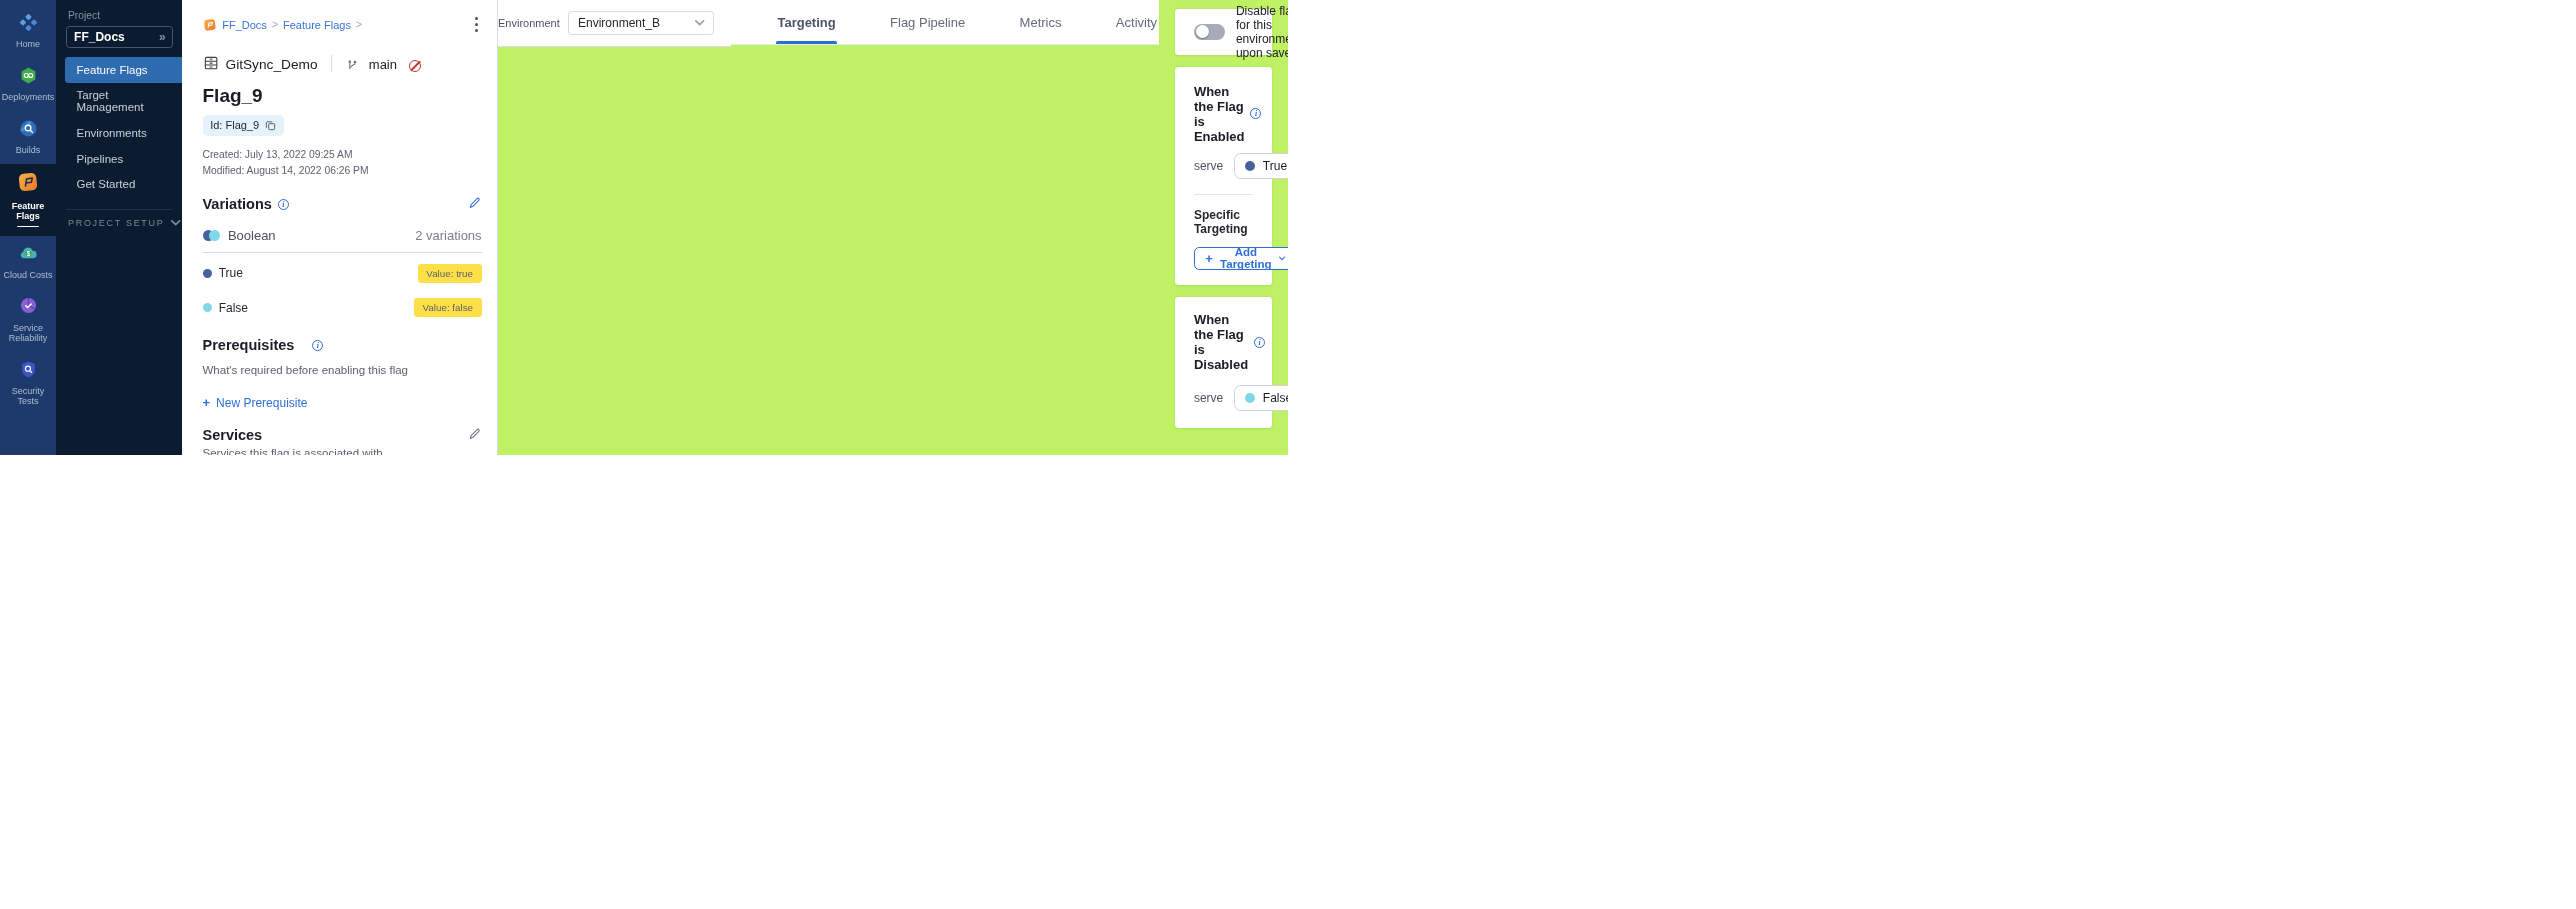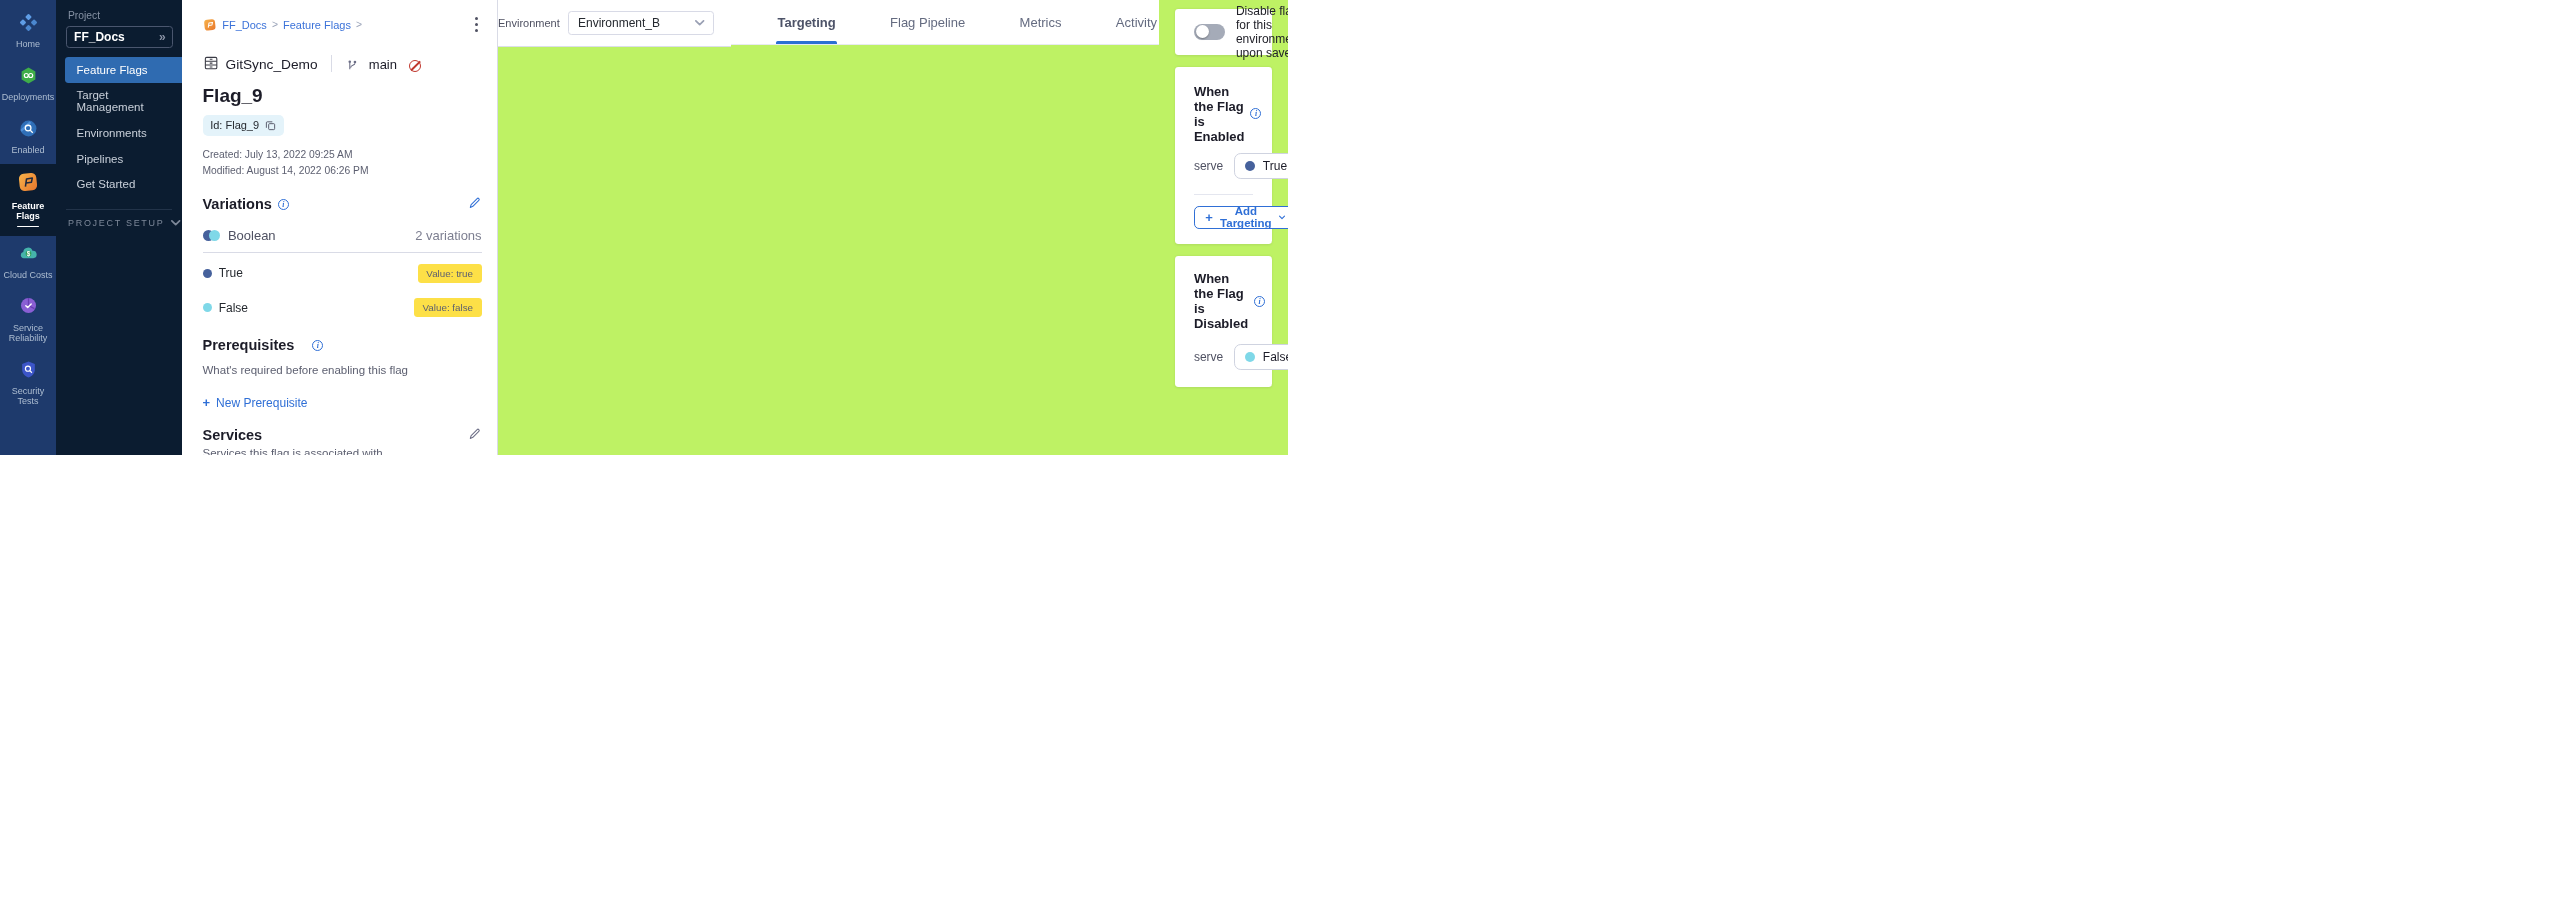--- a/index.html
+++ b/index.html
@@ -154,21 +154,21 @@
     </div>
     <div class="mod-item">
       <span>
         <svg width="19" height="19" viewBox="0 0 24 24">
             <circle cx="12" cy="12" r="10" fill="#2f6fb8"></circle>
             <path d="M2.5 15l12-11" stroke="#4d8ed8" stroke-width="3" fill="none"></path>
             <circle cx="11.5" cy="11.5" r="3.6" fill="none" stroke="#fff" stroke-width="1.6"></circle>
             <path d="M14.2 14.2l3.2 3.2" stroke="#fff" stroke-width="1.6"></path>
           </svg>
       </span>
-      <span class="mlabel">Enabled</span>
+      <span class="mlabel">Builds</span>
     </div>
     <div class="mod-item active">
       <span>
         <svg width="22" height="22" viewBox="0 0 24 24">
             <defs>
               <linearGradient id="ffg1" x1="0" y1="0" x2="1" y2="1">
                 <stop offset="0" stop-color="#f7b34a"></stop>
                 <stop offset="1" stop-color="#e8762c"></stop>
               </linearGradient>
             </defs>
@@ -384,20 +384,21 @@
           <span class="serve-word">serve</span>
           <div class="serve-select">
             <span class="sdot" style="background: rgb(70, 97, 156);"></span>
             <span class="sval">True</span>
             <svg class="chev-gray" width="8.6" height="5.1" viewBox="0 0 11 7">
                 <polyline points="1,1 5.5,5.5 10,1"></polyline>
               </svg>
           </div>
         </div>
         <div class="card-divider"></div>
+        <div class="spec-label">Specific Targeting</div>
         <button class="add-target-btn">
           <span class="plus">+</span>
           <span>Add Targeting</span>
           <svg width="8.6" height="5.1" viewBox="0 0 11 7" fill="none" stroke="#2f6fd6" stroke-width="2" stroke-linecap="round" stroke-linejoin="round">
               <polyline points="1,1 5.5,5.5 10,1"></polyline>
             </svg>
         </button>
       </div>
 
       <div class="card card-disabled">

